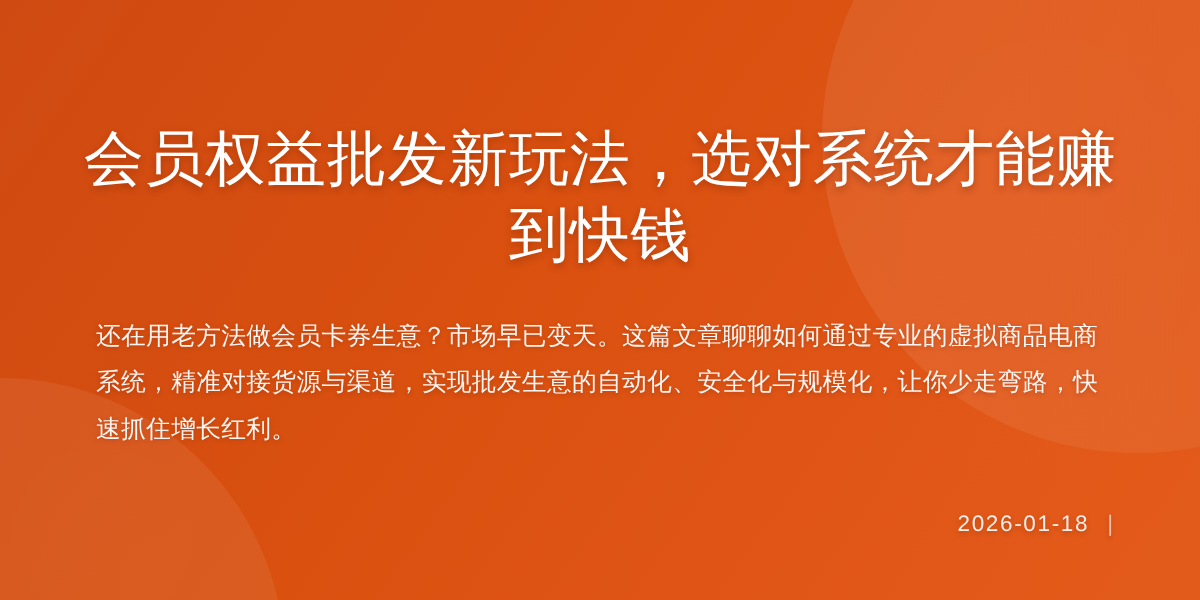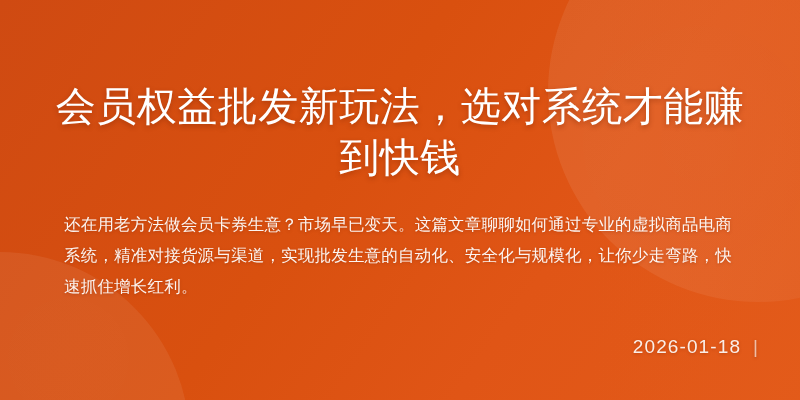--- a/index.html
+++ b/index.html
@@ -82,27 +82,27 @@
     font-size: 16.5px;
     font-weight: 400;
     line-height: 1.86;
     letter-spacing: 0.2px;
     margin-top: 26px;
     text-shadow: 0 1px 3px rgba(120,36,4,0.35);
   }
 
   .footer {
     position: absolute;
-    right: 42px;
+    right: 58px;
     bottom: 42px;
     display: flex;
     align-items: center;
     gap: 12px;
     color: rgba(255,255,255,0.90);
-    font-size: 19px;
+    font-size: 15px;
     letter-spacing: 1.1px;
     text-shadow: 0 1px 3px rgba(120,36,4,0.35);
   }
   .footer .sep {
     color: rgba(255,255,255,0.62);
     font-weight: 300;
     letter-spacing: 0;
   }
   .footer .team { letter-spacing: 1.6px; }
 </style>

